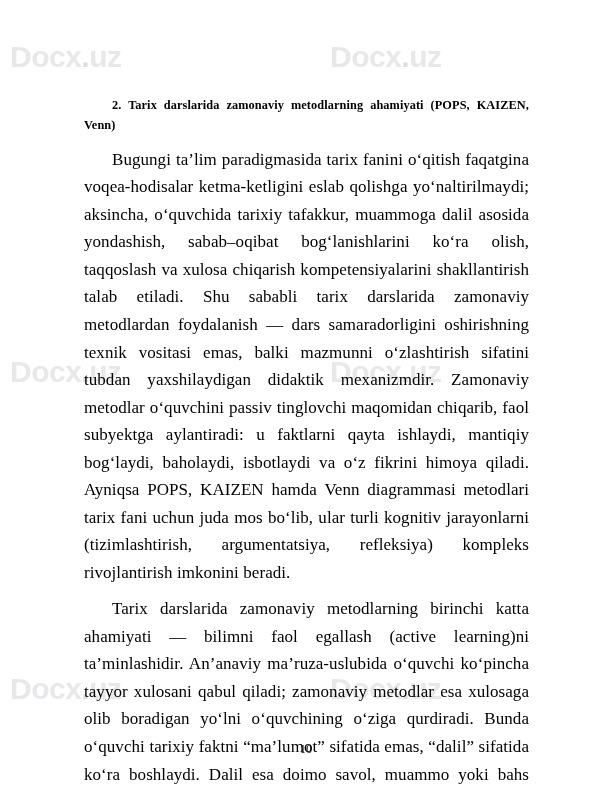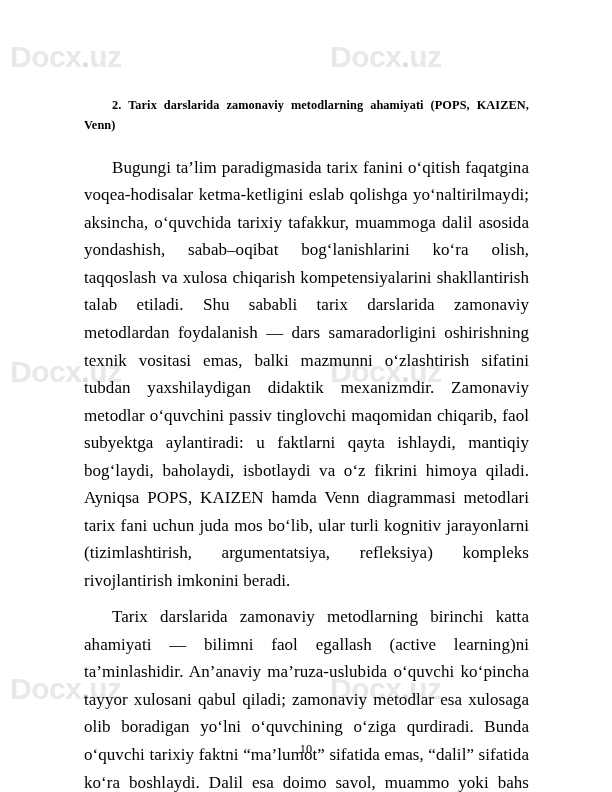--- a/index.html
+++ b/index.html
@@ -47,21 +47,21 @@
     top: 96px;
     width: 445px;
     z-index: 2;
   }
   .heading {
     font-size: 12.3px;
     font-weight: bold;
     line-height: 1.62;
     text-align: justify;
     text-indent: 28px;
-    margin: 0 0 18px 0;
+    margin: 0 0 10px 0;
     letter-spacing: 0.1px;
   }
   p.para {
     font-size: 17px;
     line-height: 1.62;
     text-align: justify;
     text-indent: 28px;
     margin: 0 0 0 0;
     letter-spacing: 0.05px;
     word-spacing: 0.2px;

